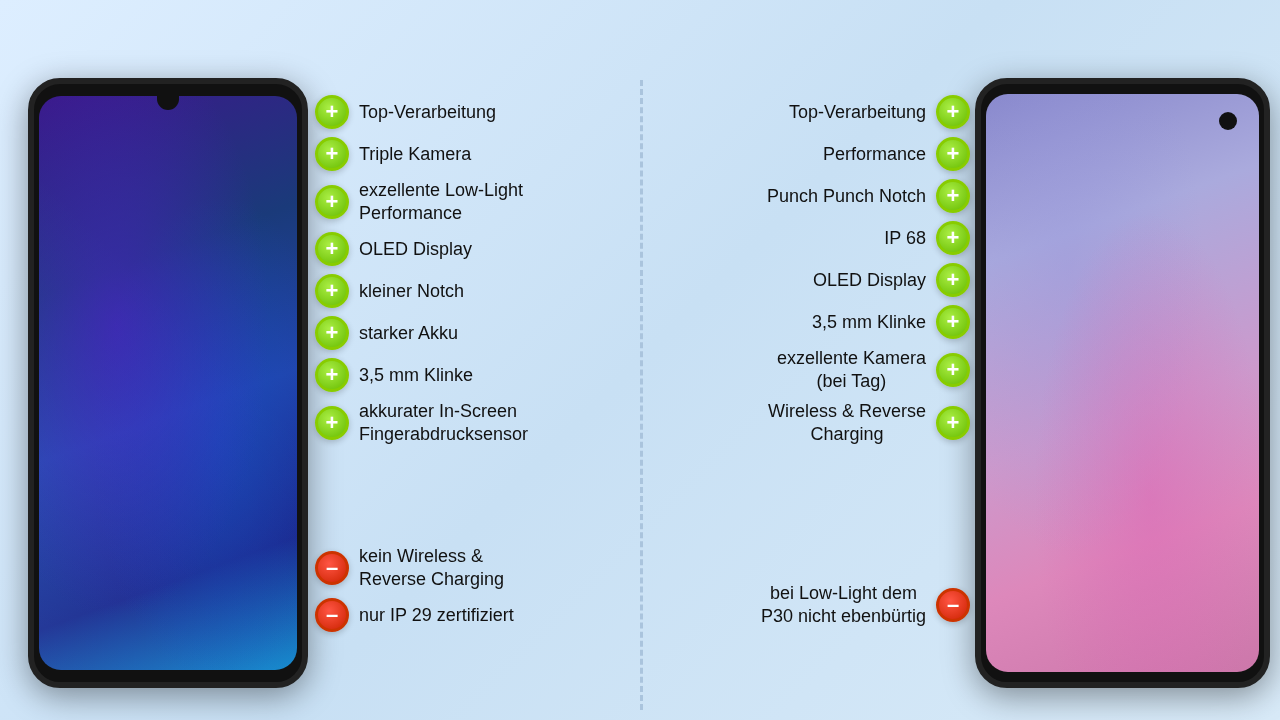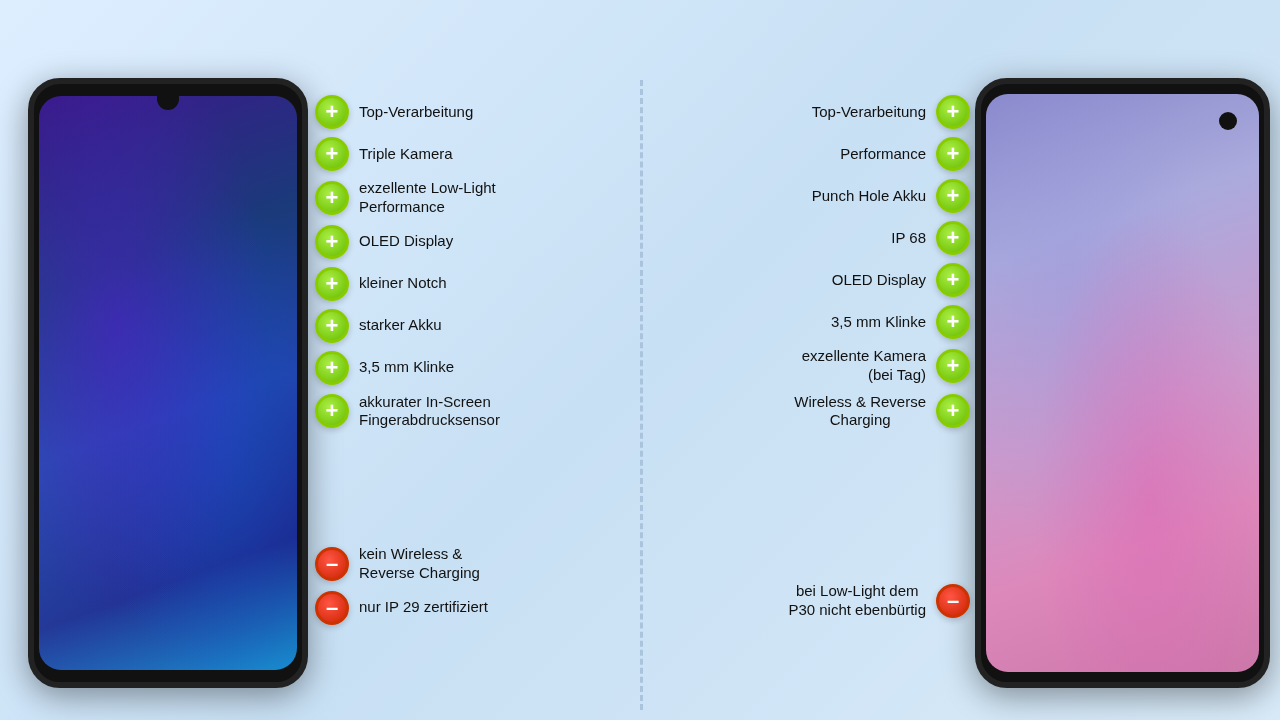--- a/index.html
+++ b/index.html
@@ -196,21 +196,21 @@
       justify-content: center;
       color: white;
       font-size: 22px;
       font-weight: bold;
       line-height: 1;
       box-shadow: 0 2px 6px rgba(0,0,0,0.2);
       flex-shrink: 0;
     }
 
     .item-text {
-      font-size: 15px;
+      font-size: 18px;
       color: #111;
       font-weight: 500;
       line-height: 1.25;
     }
 
     .neg-items-left {
       position: absolute;
       left: 315px;
       top: 545px;
       width: 310px;
@@ -296,37 +296,37 @@
 <div class="list-right" id="right-pros">
 <div class="list-item-right">
     <span class="item-text" style="text-align:right;">Top-Verarbeitung</span>
     <div class="icon-plus">+</div>
   </div>
     <div class="list-item-right">
     <span class="item-text" style="text-align:right;">Performance</span>
     <div class="icon-plus">+</div>
   </div>
     <div class="list-item-right">
-    <span class="item-text" style="text-align:right;">Punch Hole Akku</span>
+    <span class="item-text" style="text-align:right;">Punch Punch Notch</span>
     <div class="icon-plus">+</div>
   </div>
     <div class="list-item-right">
     <span class="item-text" style="text-align:right;">IP 68</span>
     <div class="icon-plus">+</div>
   </div>
     <div class="list-item-right">
     <span class="item-text" style="text-align:right;">OLED Display</span>
     <div class="icon-plus">+</div>
   </div>
     <div class="list-item-right">
     <span class="item-text" style="text-align:right;">3,5 mm Klinke</span>
     <div class="icon-plus">+</div>
   </div>
     <div class="list-item-right">
-    <span class="item-text" style="text-align:right;">exzellente Kamera<br>(bei Tag)</span>
+    <span class="item-text" style="text-align:center;">exzellente Kamera<br>(bei Tag)</span>
     <div class="icon-plus">+</div>
   </div>
     <div class="list-item-right">
     <span class="item-text" style="text-align:center;">Wireless &amp; Reverse<br>Charging</span>
     <div class="icon-plus">+</div>
   </div>
   </div>
 
 <div class="neg-items-right" id="right-cons">
 <div class="list-item-right">

